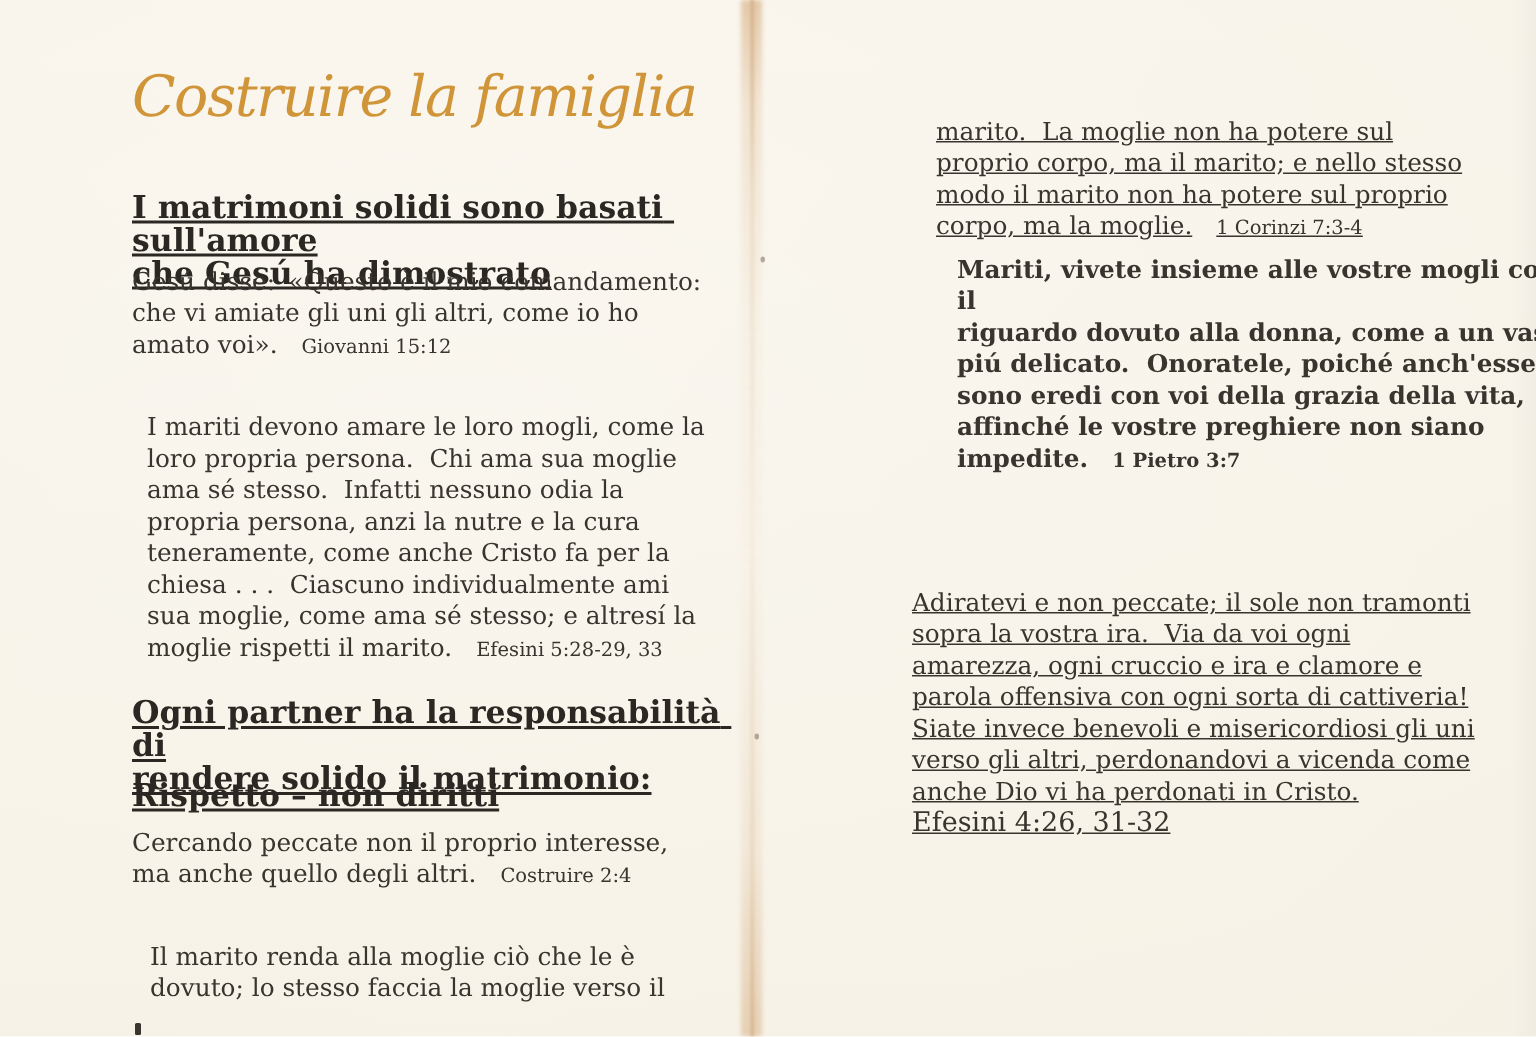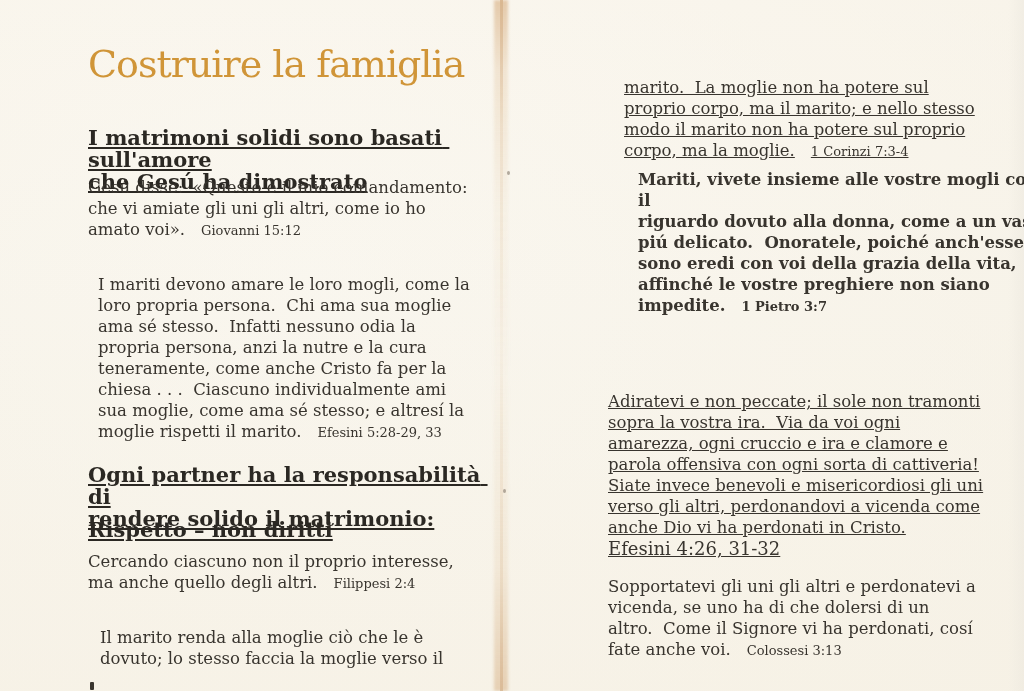--- a/index.html
+++ b/index.html
@@ -60,20 +60,21 @@
   }
 
   .page-block { position: absolute; }
 
   .doc-title {
     font-size: 38px;
     line-height: 44px;
     letter-spacing: -1px;
     font-weight: normal;
     color: #d09538;
+    font-style: italic;
   }
   .h-bold {
     font-size: 21px;
     line-height: 22px;
     font-weight: bold;
     color: #2b2823;
     white-space: pre-wrap;
     text-decoration: underline;
   }
   .body-lines {
@@ -145,22 +146,22 @@
 sua moglie, come ama sé stesso; e altresí la
 moglie rispetti il marito.</span><span class="ref">Efesini 5:28-29, 33</span>
   </p>
 
   <div class="page-block h-bold" style="left:88px; top:519px; width:420px;">Rispetto – non diritti</div>
 
   <div class="page-block h-bold" style="left:88px; top:464px; width:420px;">Ogni partner ha la responsabilità di
 rendere solido il matrimonio:</div>
 
   <p class="page-block" style="left:88px; top:551px; width:420px; margin:0;">
-    <span class="body-lines">Cercando ciascuno non il proprio interesse,
-ma anche quello degli altri.</span><span class="ref">Filippesi 2:4</span>
+    <span class="body-lines">Cercando peccate non il proprio interesse,
+ma anche quello degli altri.</span><span class="ref">Costruire 2:4</span>
   </p>
 
   <p class="page-block" style="left:88px; top:615px; width:420px; margin:12px;">
     <span class="body-lines">Il marito renda alla moglie ciò che le è
 dovuto; lo stesso faccia la moglie verso il</span>
   </p>
 
   <div class="cut-mark" style="left:90px; top:682px;"></div>
 
   <p class="page-block" style="left:608px; top:61px; width:410px; margin:16px;text-decoration:underline;">
@@ -184,23 +185,17 @@
     <span class="body-lines">Adiratevi e non peccate; il sole non tramonti
 sopra la vostra ira.  Via da voi ogni
 amarezza, ogni cruccio e ira e clamore e
 parola offensiva con ogni sorta di cattiveria!
 Siate invece benevoli e misericordiosi gli uni
 verso gli altri, perdonandovi a vicenda come
 anche Dio vi ha perdonati in Cristo.</span>
     <span class="ref-line">Efesini 4:26, 31-32</span>
   </p>
 
-  <p class="page-block" style="left:608px; top:576px; width:410px; margin:0;">
-    <span class="body-lines">Sopportatevi gli uni gli altri e perdonatevi a
-vicenda, se uno ha di che dolersi di un
-altro.  Come il Signore vi ha perdonati, cosí
-fate anche voi.</span><span class="ref">Colossesi 3:13</span>
-  </p>
 
   <div class="speck" style="left:507px; top:171px;"></div>
   <div class="speck" style="left:503px; top:489px;"></div>
 
 </div>
 
 </body></html>

